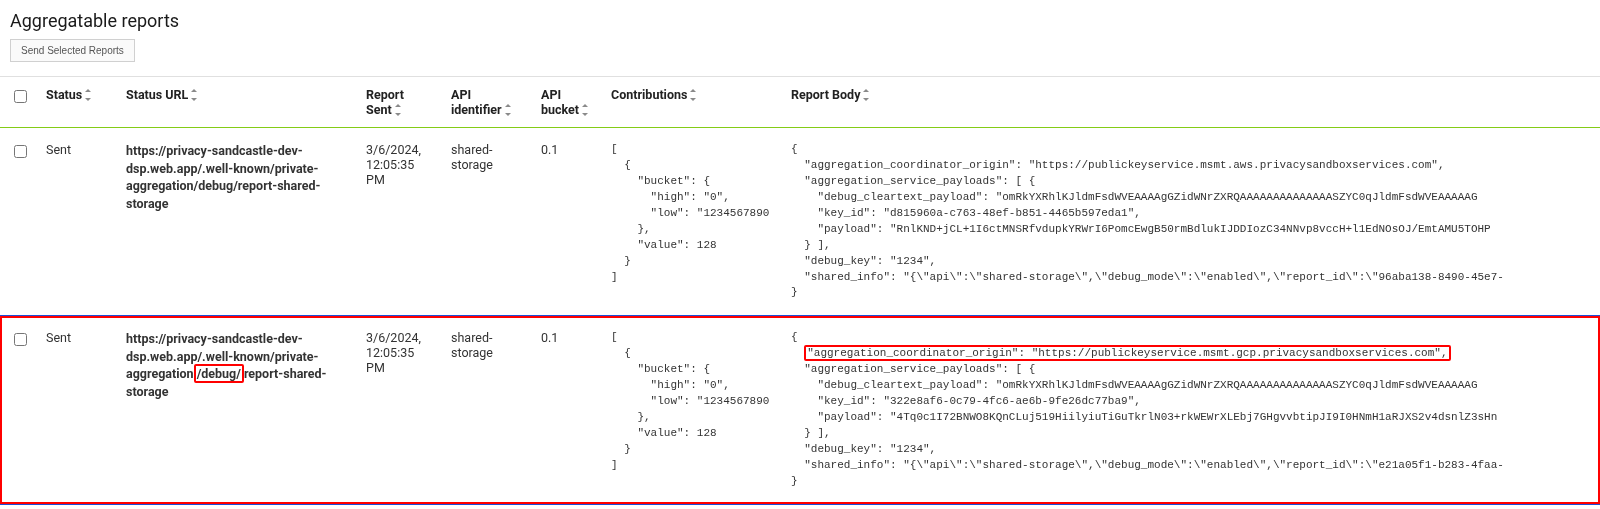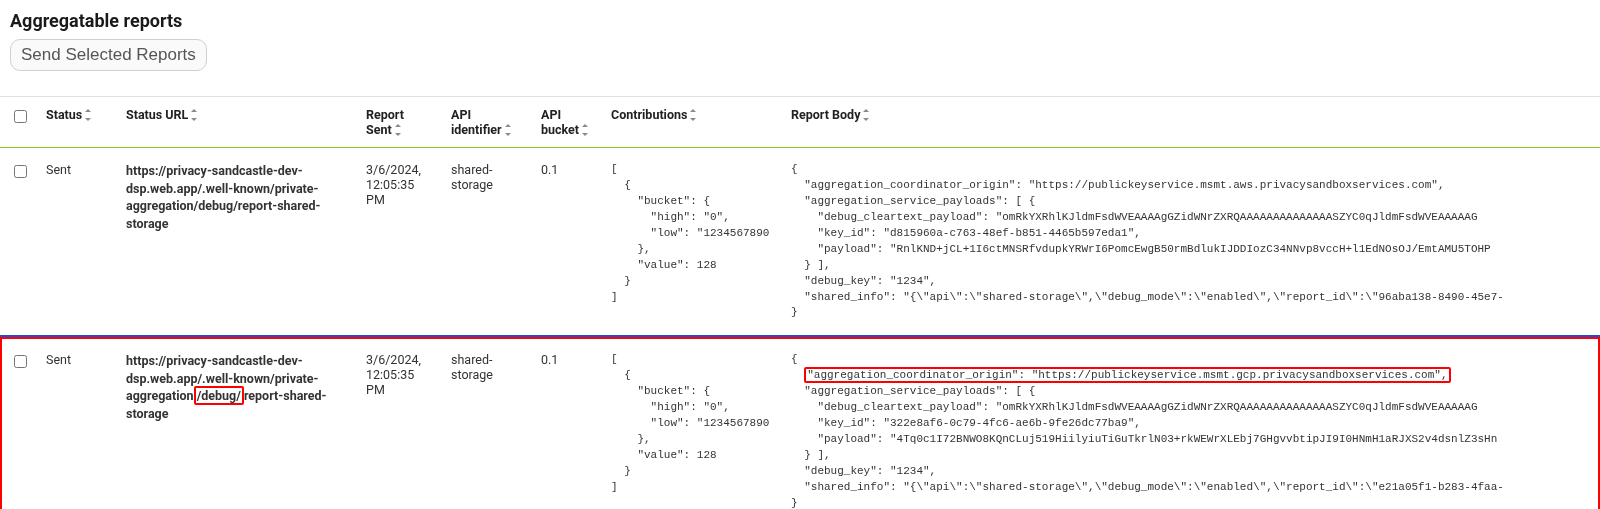--- a/index.html
+++ b/index.html
@@ -6,34 +6,34 @@
   body {
     margin: 0;
     font-family: -apple-system, BlinkMacSystemFont, "Segoe UI", Roboto, Helvetica, Arial, sans-serif;
     font-size: 13px;
     color: #202124;
     background: #fff;
     width: 1600px;
   }
   .page-title {
     font-size: 18px;
-    font-weight: 700;
+    font-weight: 400;
     padding: 10px 10px 8px 10px;
     color: #1a1a1a;
   }
   .btn {
     display: inline-block;
     border: 1px solid #d0d0d0;
-    border-radius: 10px;
+    border-radius: 0;
     padding: 5px 10px;
-    font-size: 17px;
+    font-size: 10px;
     background: #fafafa;
     color: #555;
     cursor: pointer;
-    margin: 0 0 25px 10px;
+    margin: 0 0 14px 10px;
   }
   .table-wrap {
     border-top: 1px solid #e0e0e0;
   }
   table {
     border-collapse: collapse;
     table-layout: fixed;
     width: 1600px;
   }
   thead th {
@@ -43,21 +43,21 @@
     color: #222;
     padding: 10px 10px 10px 10px;
     vertical-align: top;
     border-bottom: 1px solid #84cc16;
   }
   tbody td {
     font-size: 12.5px;
     color: #333;
     padding: 14px 10px 14px 10px;
     vertical-align: top;
-    border-bottom: 3px solid #1d4ed8;
+    border-bottom: 1px solid #1d4ed8;
   }
   .col-check { width: 36px; padding-left: 12px; }
   .col-status { width: 80px; }
   .col-url { width: 240px; }
   .col-time { width: 85px; }
   .col-api { width: 90px; }
   .col-ver { width: 70px; }
   .col-contrib { width: 180px; }
   .col-body { width: auto; }
   .pre {

